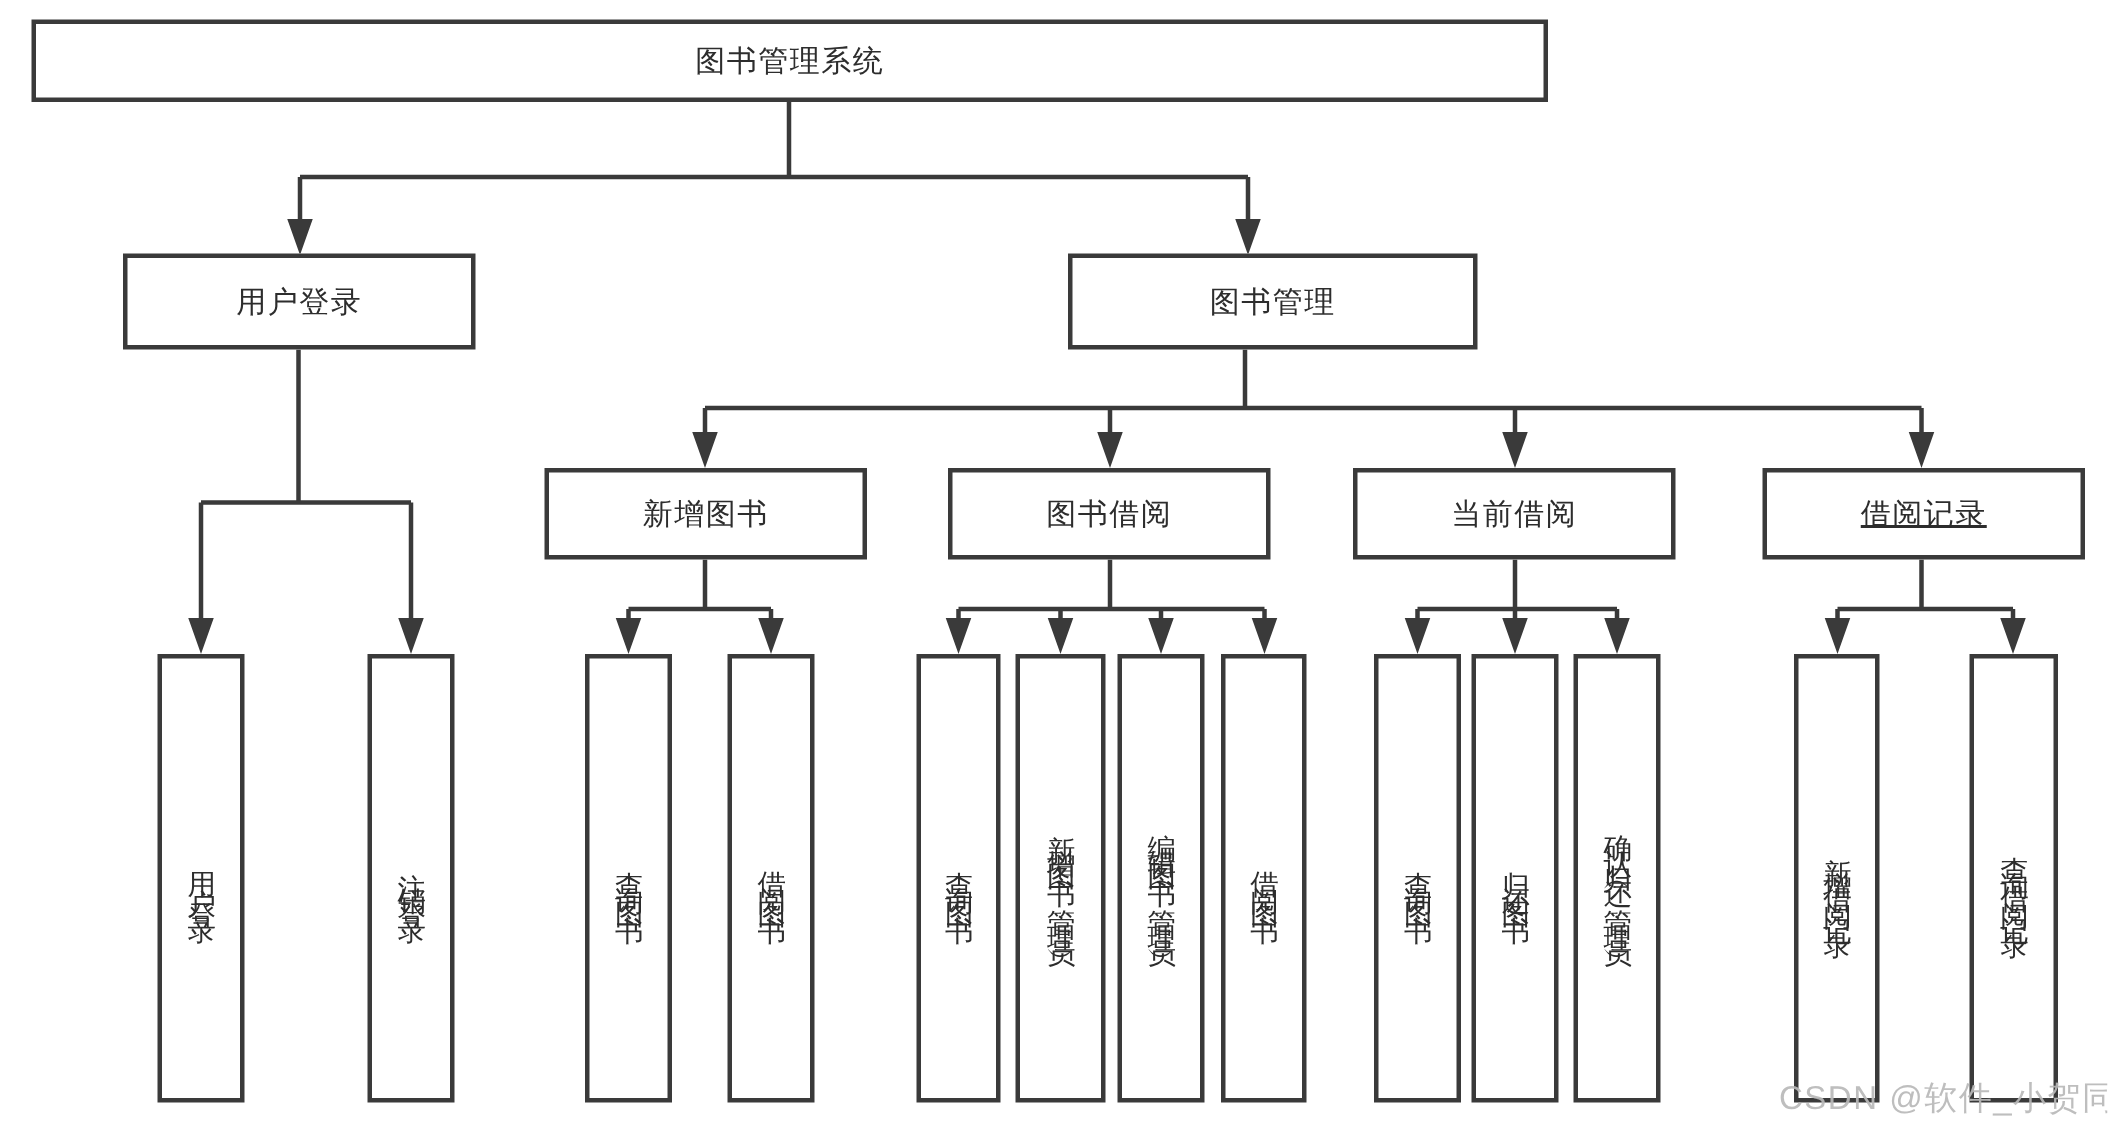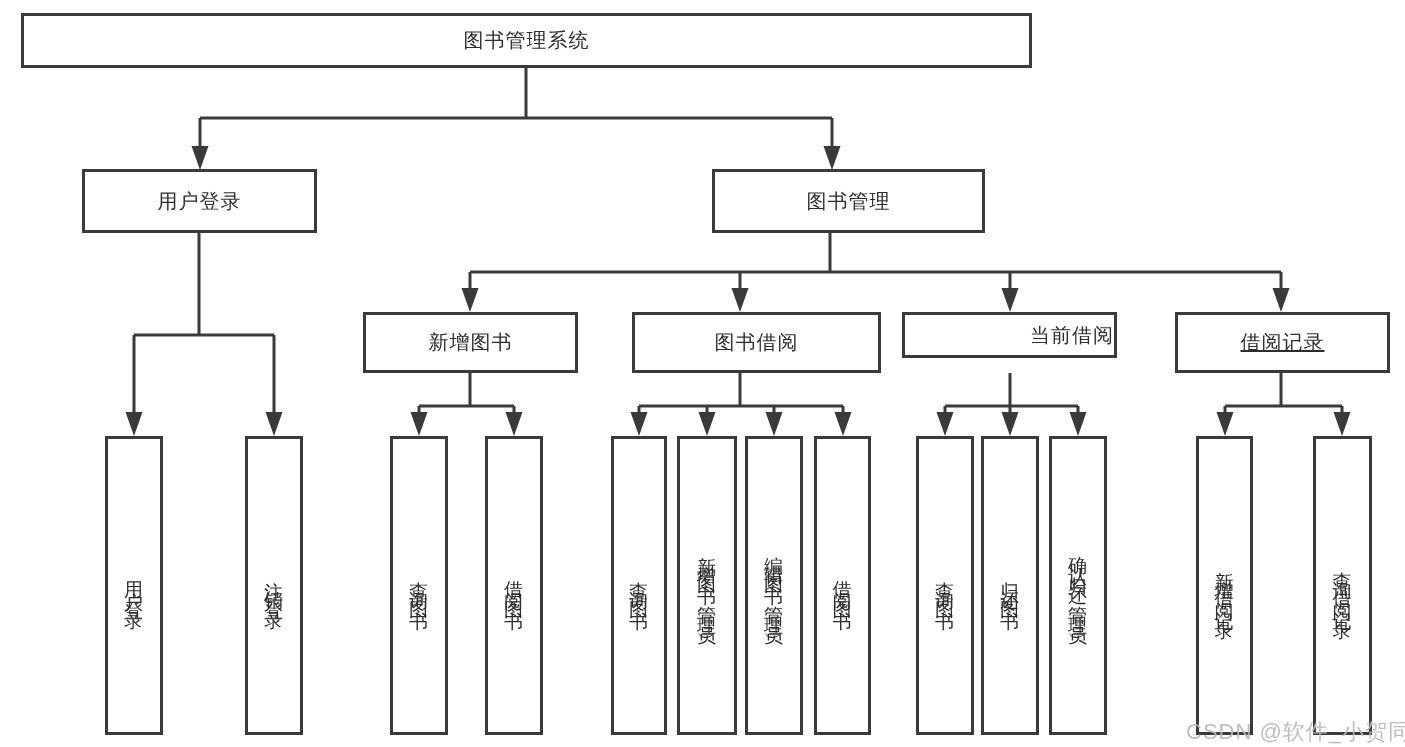--- a/index.html
+++ b/index.html
@@ -131,24 +131,24 @@
   <div class="box hbox" style="left:82px; top:169px; width:235px; height:64px;">
     <span>用户登录</span>
   </div>
   <div class="box hbox" style="left:712px; top:169px; width:273px; height:64px;">
     <span>图书管理</span>
   </div>
 
   <div class="box hbox" style="left:363px; top:312px; width:215px; height:61px;">
     <span>新增图书</span>
   </div>
-  <div class="box hbox" style="left:632px; top:312px; width:249px; height:61px;">
+  <div class="box hbox" style="left:632px; top:312px; width:215px; height:61px;">
     <span>图书借阅</span>
   </div>
-  <div class="box hbox" style="left:902px; top:312px; width:215px; height:46px;justify-content:flex-end;">
+  <div class="box hbox" style="left:902px; top:312px; width:215px; height:61px;">
     <span>当前借阅</span>
   </div>
   <div class="box hbox" style="left:1175px; top:312px; width:215px; height:61px;text-decoration:underline;">
     <span>借阅记录</span>
   </div>
 
   <div class="box" style="left:105px; top:436px; width:58px; height:299px;">
     <span class="vtext">用户登录</span>
   </div>
   <div class="box" style="left:245px; top:436px; width:58px; height:299px;">

